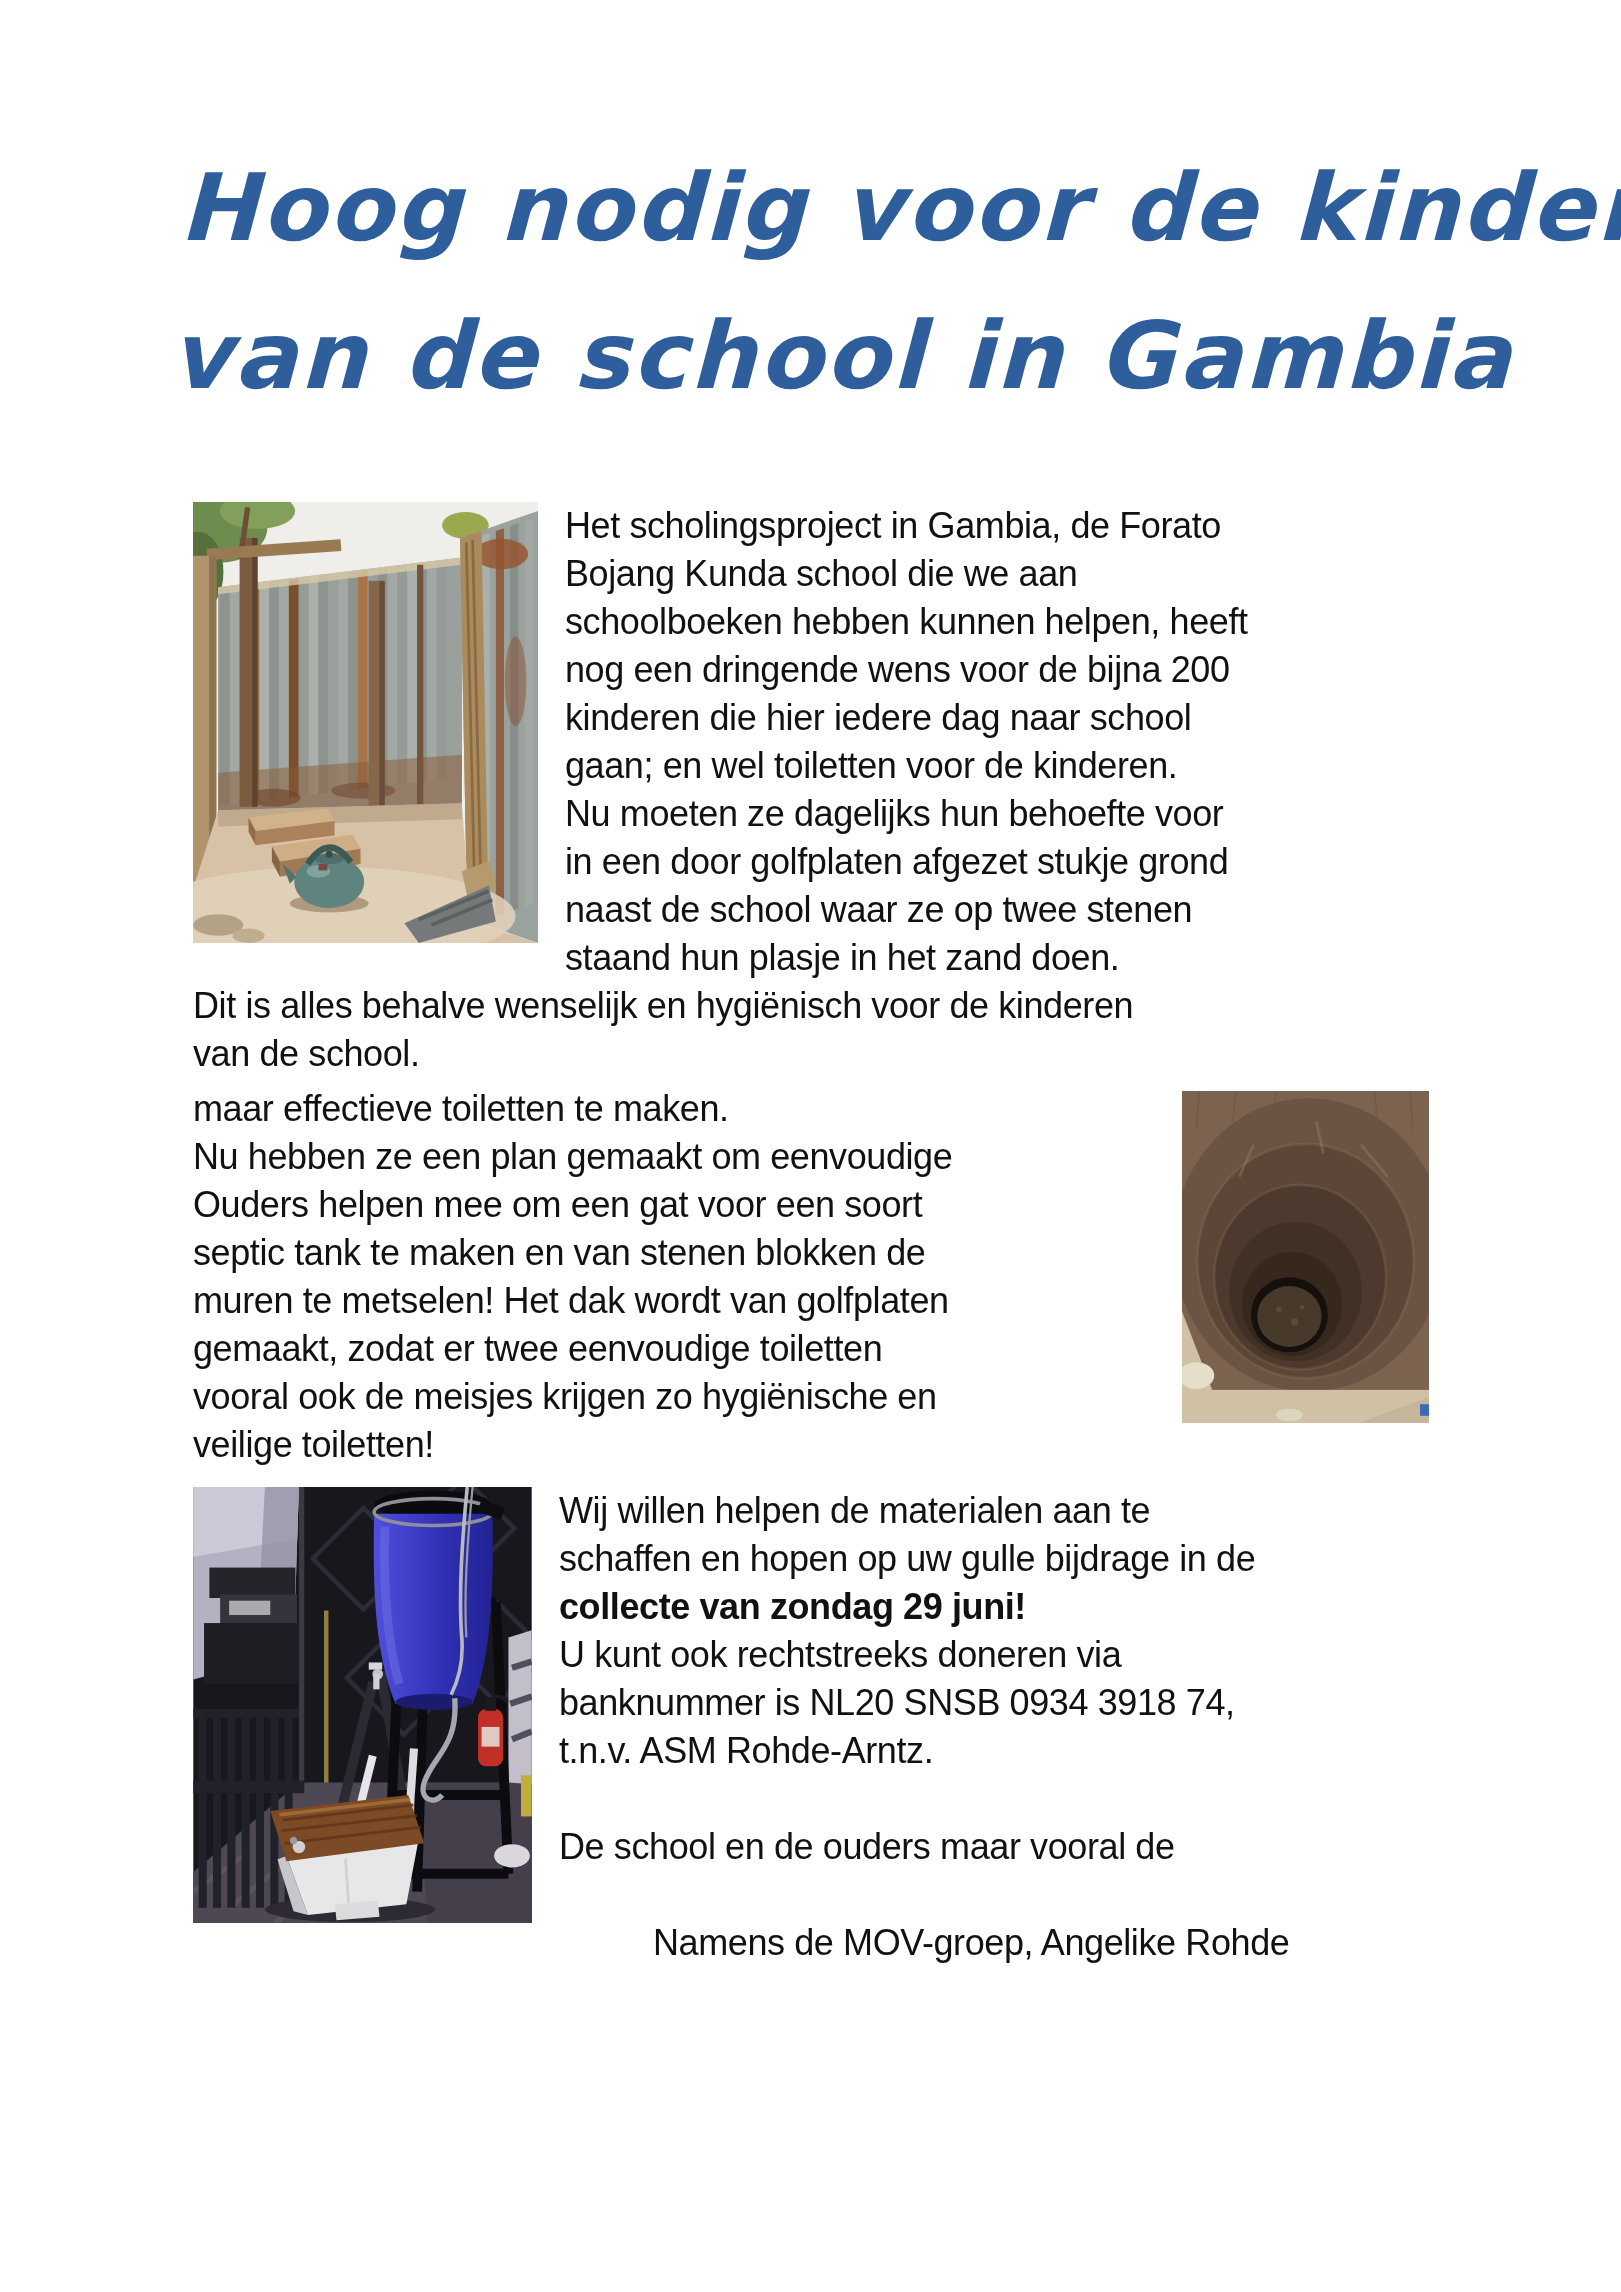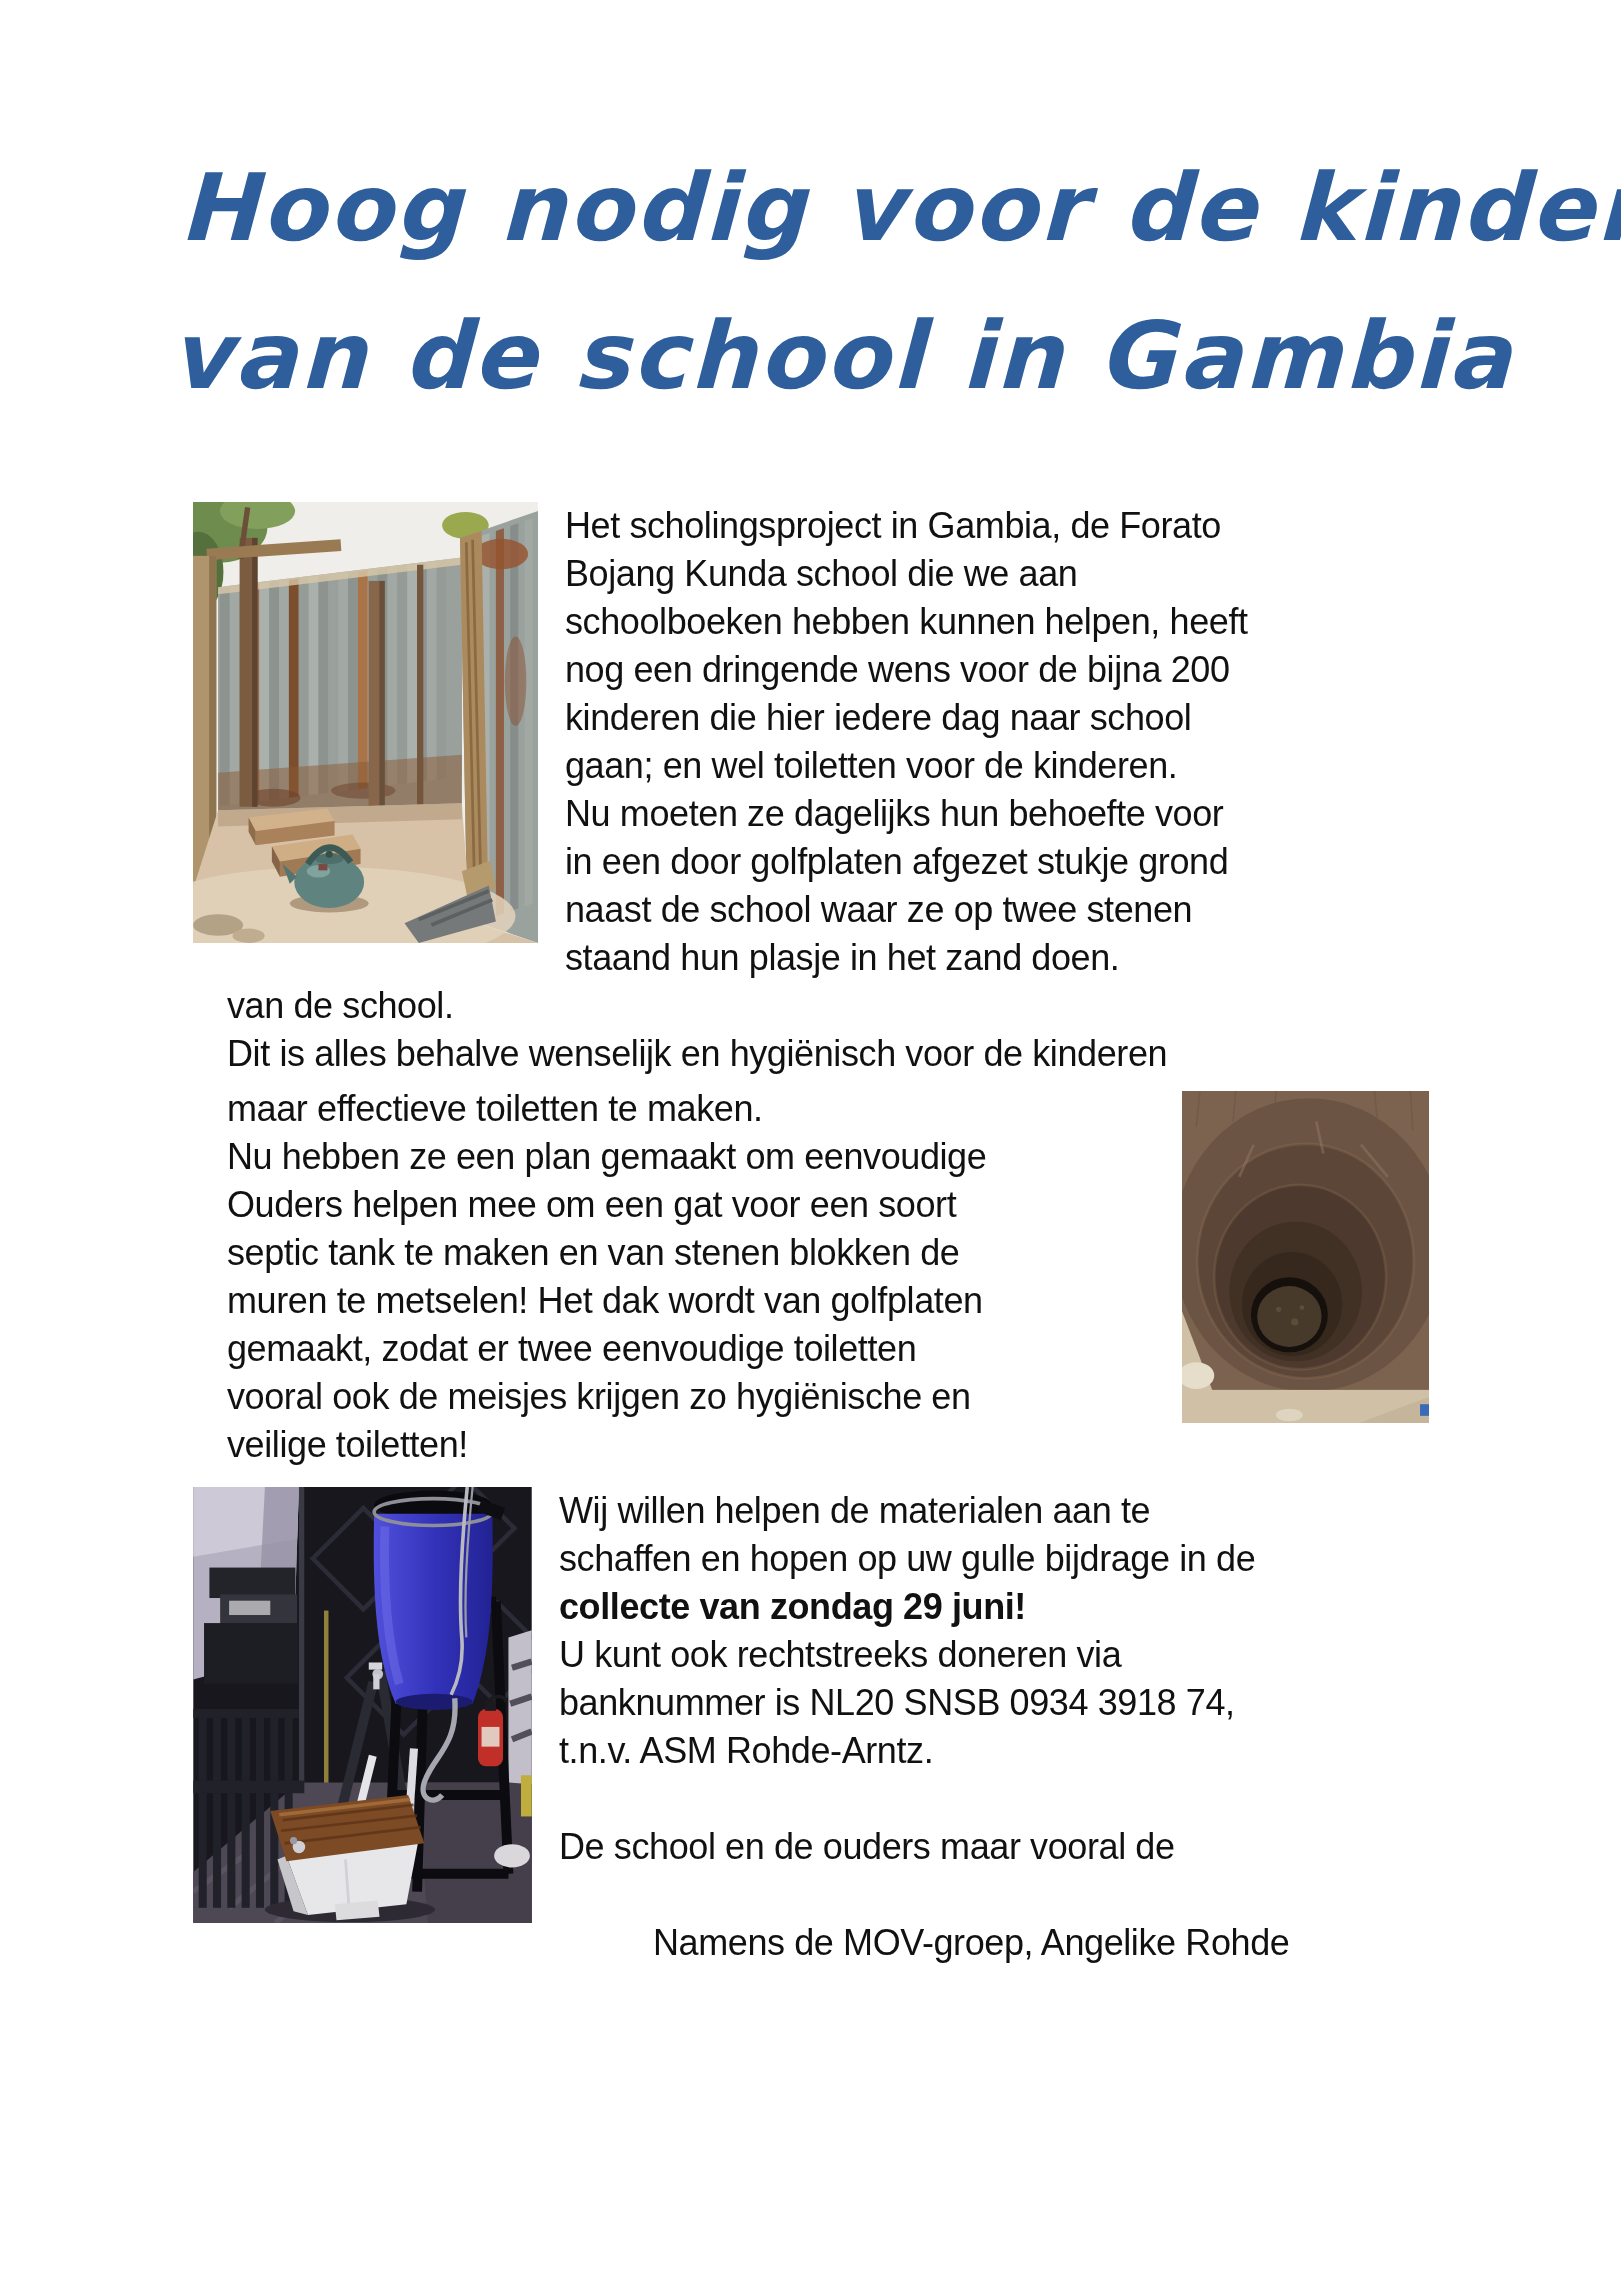--- a/index.html
+++ b/index.html
@@ -25,21 +25,21 @@
     line-height:148px;
     letter-spacing:2.7px;
     color:#2e5f9c;
     margin:0 0 0 0;
     transform:skewX(-4deg);
     transform-origin:left top;
     white-space:nowrap;
   }
   .doc-title .t-line{display:block;}
   .body-text{font-size:36px;line-height:48px;letter-spacing:-0.4px;}
-  .ln{white-space:nowrap;padding-left:34px;}
+  .ln{white-space:nowrap;}
   .section{overflow:visible;}
   .sec1{margin-top:72px;}
   .sec2{margin-top:7.2px;}
   .sec3{margin-top:18px;}
   .photo{display:block;}
   .photo svg{display:block;}
   .photo-left{float:left;margin:0 27px 5.4px 0;}
   .photo-right{float:right;margin:5.4px 0 5.4px 22.4px;}
   .bold-line{font-weight:bold;}
   .spacer-line{height:48px;}
@@ -170,22 +170,22 @@
           <div class="ln">Het scholingsproject in Gambia, de Forato</div>
           <div class="ln">Bojang Kunda school die we aan</div>
           <div class="ln">schoolboeken hebben kunnen helpen, heeft</div>
           <div class="ln">nog een dringende wens voor de bijna 200</div>
           <div class="ln">kinderen die hier iedere dag naar school</div>
           <div class="ln">gaan; en wel toiletten voor de kinderen.</div>
           <div class="ln">Nu moeten ze dagelijks hun behoefte voor</div>
           <div class="ln">in een door golfplaten afgezet stukje grond</div>
           <div class="ln">naast de school waar ze op twee stenen</div>
           <div class="ln">staand hun plasje in het zand doen.</div>
+          <div class="ln">Dit is alles behalve wenselijk en hygiënisch voor de kinderen</div>
           <div class="ln">van de school.</div>
-          <div class="ln">Dit is alles behalve wenselijk en hygiënisch voor de kinderen</div>
         </div>
       <div class="clear"></div>
     </div>
 
     <div class="section sec2 body-text">
       <span class="photo photo-right">
         <svg width="247" height="332" viewBox="0 0 276 371" xmlns="http://www.w3.org/2000/svg">
           <rect width="276" height="371" fill="#7b6350"></rect>
           <g stroke="#6a543f" stroke-width="2" opacity="0.5">
             <path d="M20,0 L16,40 M60,0 L57,34 M105,0 L103,26 M215,0 L218,30 M255,0 L258,44"></path>

